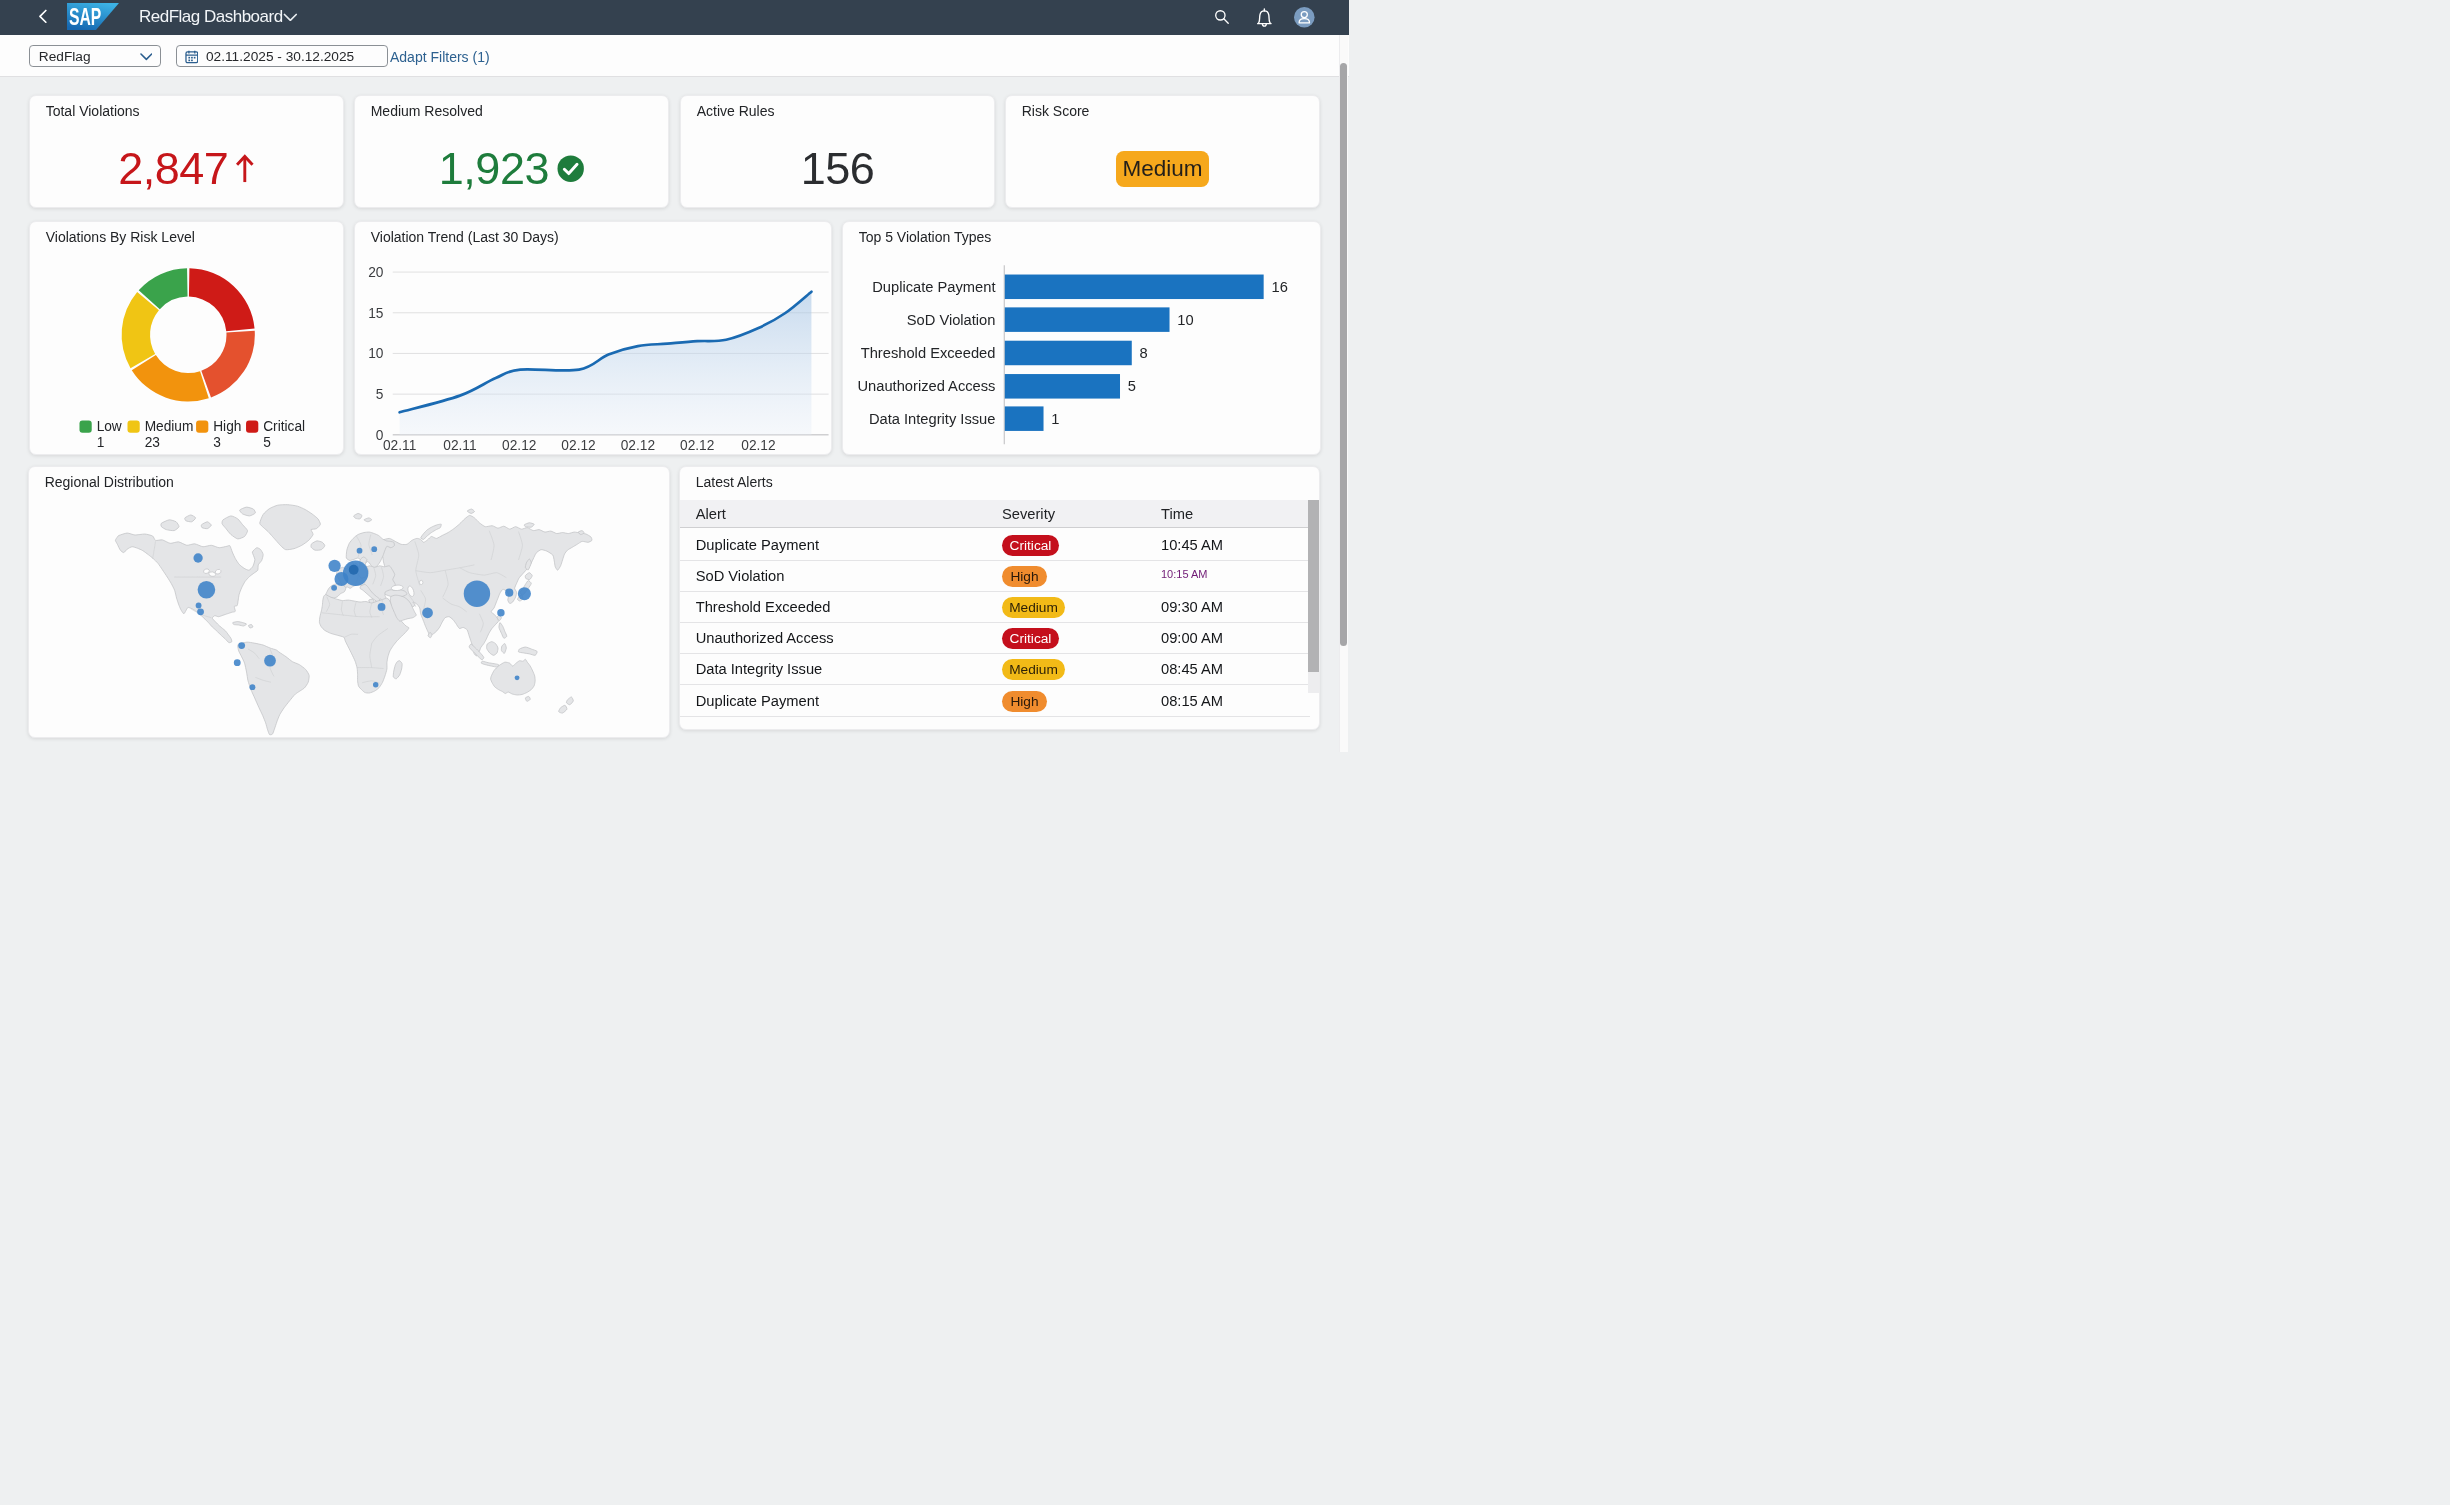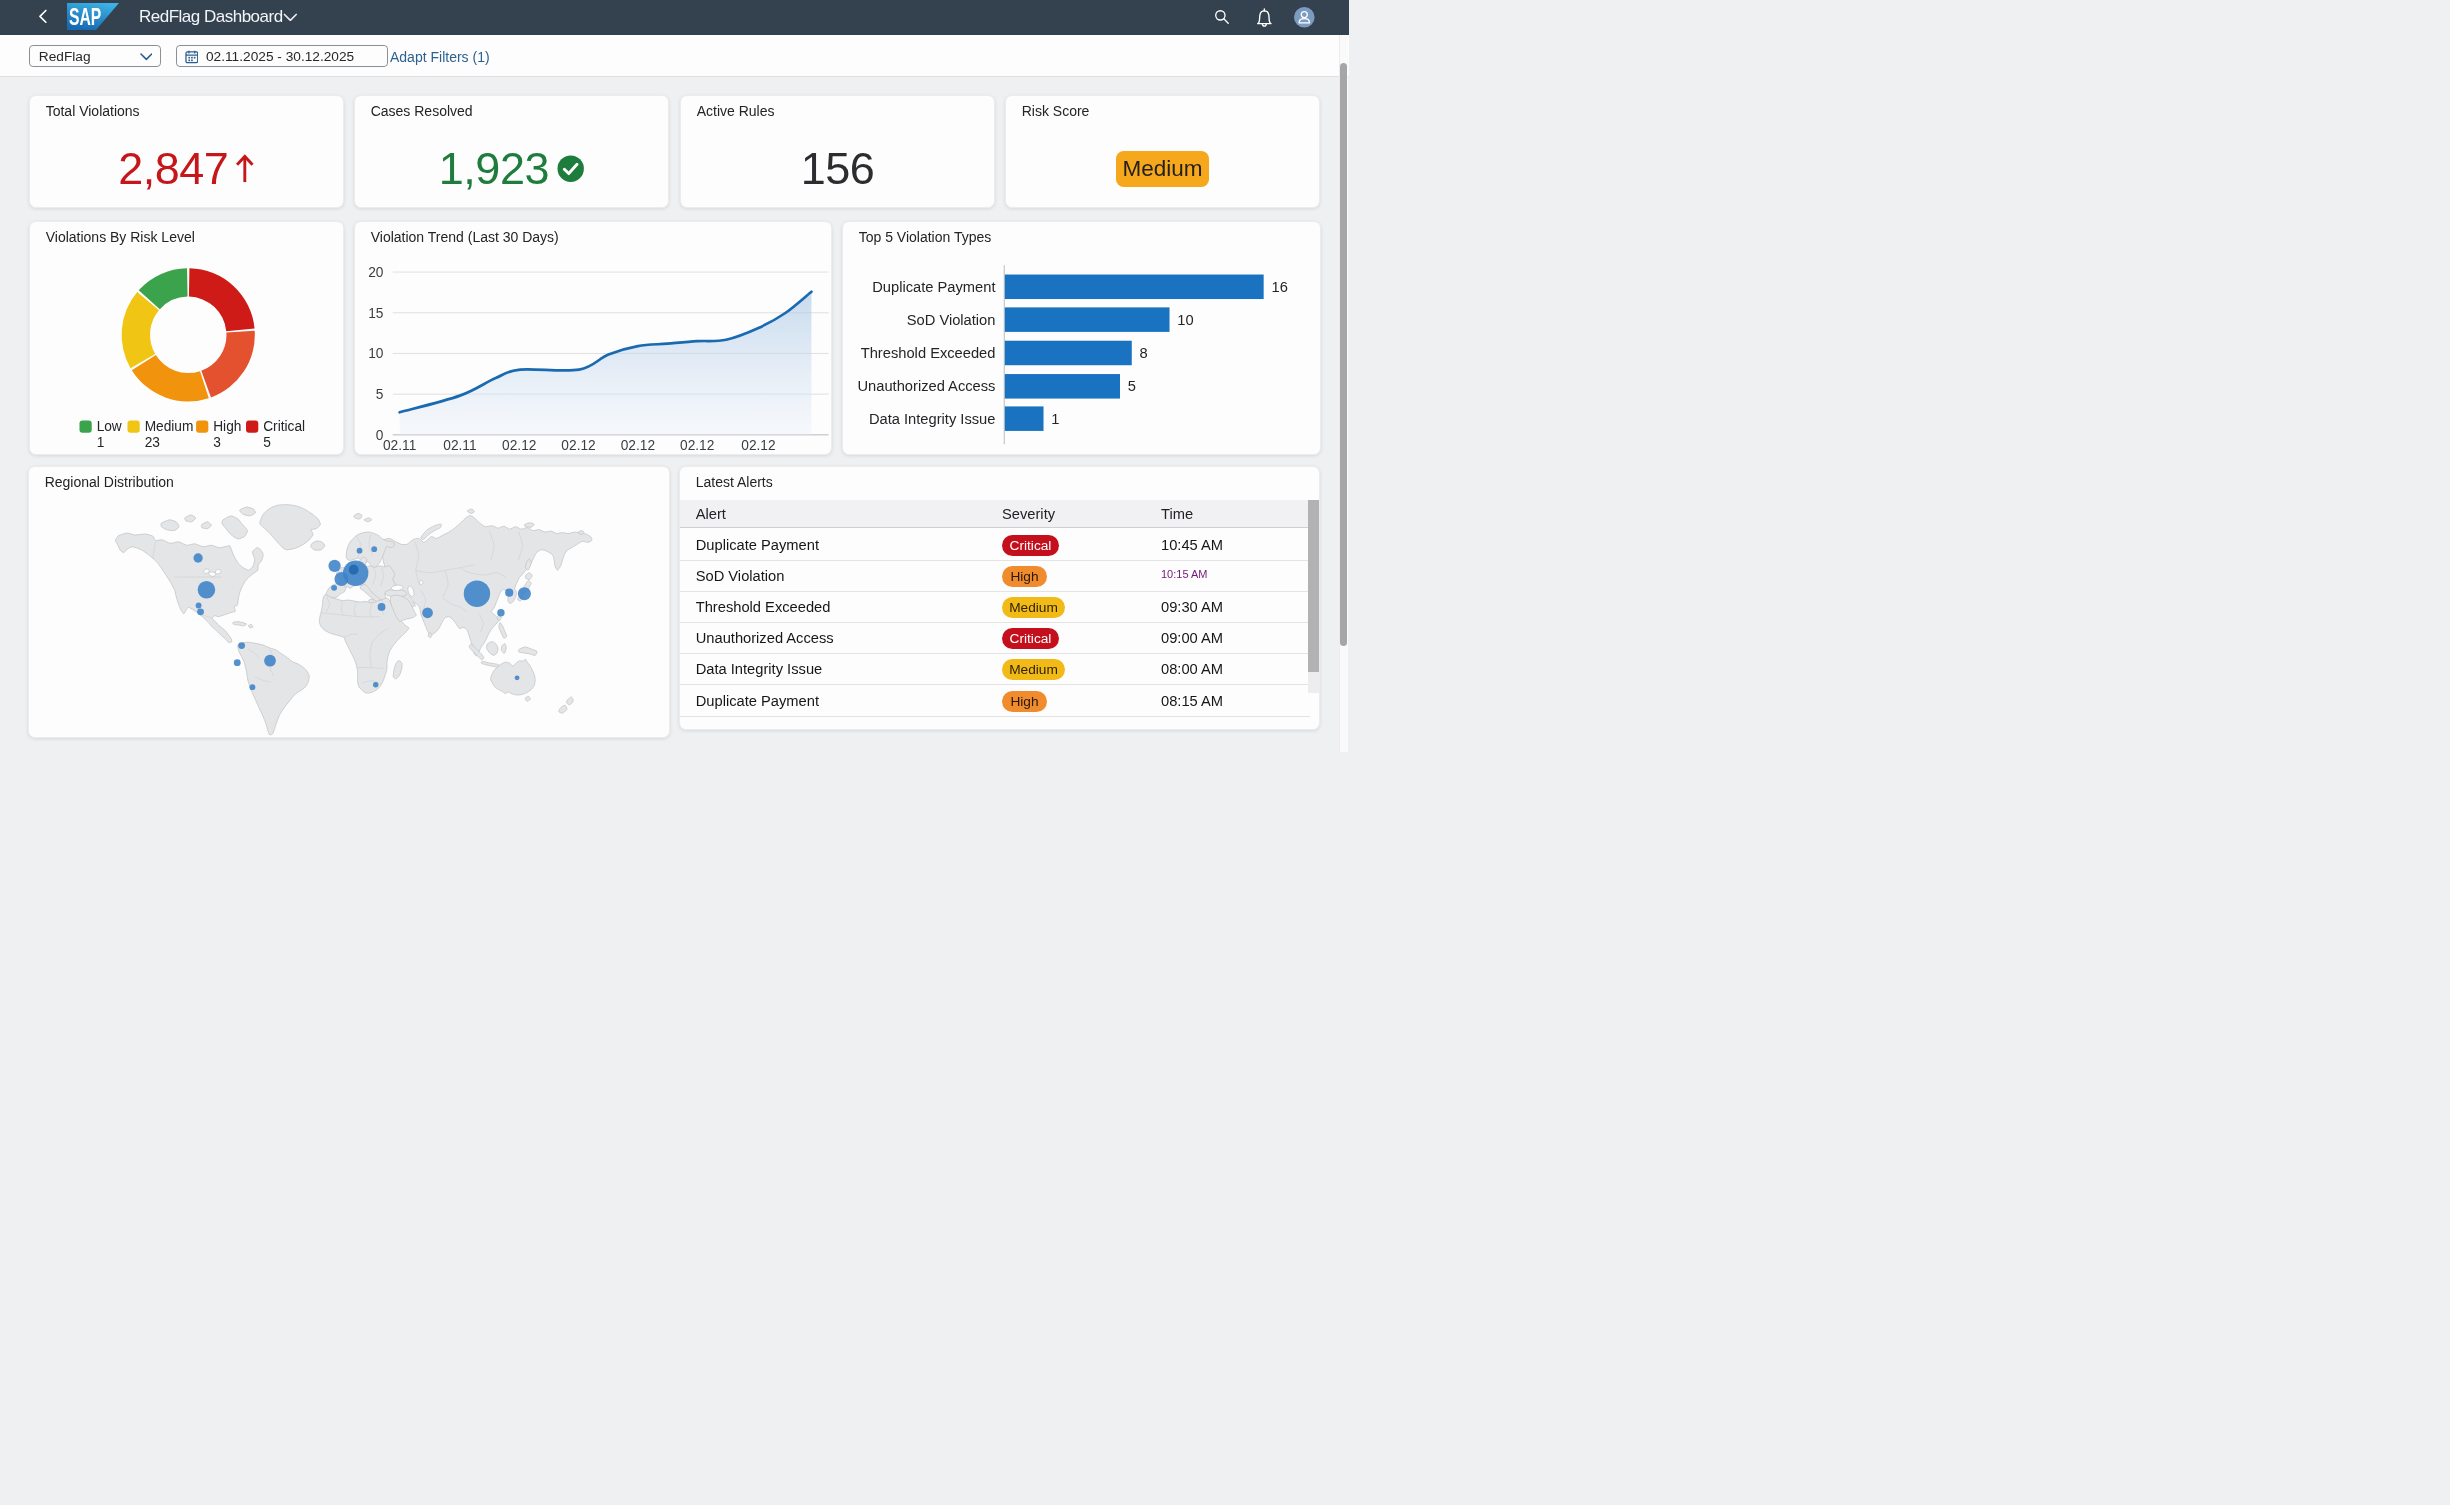--- a/index.html
+++ b/index.html
@@ -77,21 +77,21 @@
   <div class="ctitle">Total Violations</div>
   <div class="kpiwrap">
     <span class="kpinum" style="color:#c6161a;">2,847</span>
     <svg style="margin-left:6.9px" width="19.6" height="30" viewBox="0 0 40 62">
       <path d="M20 6 L20 58" stroke="#c6161a" stroke-width="6" stroke-linecap="butt"></path>
       <path d="M4 22 L20 5 L36 22" fill="none" stroke="#c6161a" stroke-width="6" stroke-linejoin="miter"></path>
     </svg>
   </div>
 </div>
 <div class="card" style="left:354px;top:95px;width:315px;height:113px;">
-  <div class="ctitle">Cases Resolved</div>
+  <div class="ctitle">Medium Resolved</div>
   <div class="kpiwrap">
     <span class="kpinum" style="color:#1e7c3c;">1,923</span>
     <svg style="margin-left:7.8px" width="27.4" height="27.4" viewBox="0 0 56 56">
       <circle cx="28" cy="28" r="27" fill="#1e7c3c"></circle>
       <path d="M15 29 L24 38 L41 19" fill="none" stroke="#fff" stroke-width="6" stroke-linecap="round" stroke-linejoin="round"></path>
     </svg>
   </div>
 </div>
 <div class="card" style="left:680px;top:95px;width:315px;height:113px;">
   <div class="ctitle">Active Rules</div>
@@ -345,21 +345,21 @@
   <span style="position:absolute;left:481px;top:6.9px;font-size:14.7px;color:#141619;">09:30 AM</span>
 </div>
 <div style="position:absolute;left:0;top:156px;width:630px;height:31px;border-bottom:1px solid #e4e4e6;">
   <span style="position:absolute;left:15.7px;top:6.9px;font-size:14.7px;color:#141619;">Unauthorized Access</span>
   <div style="position:absolute;left:322px;top:4.9px;width:57px;height:21.6px;background:#c40f1c;border-radius:10.8px;display:flex;align-items:center;justify-content:center;font-size:13.7px;color:#ffffff;">Critical</div>
   <span style="position:absolute;left:481px;top:6.9px;font-size:14.7px;color:#141619;">09:00 AM</span>
 </div>
 <div style="position:absolute;left:0;top:187px;width:630px;height:31px;border-bottom:1px solid #e4e4e6;">
   <span style="position:absolute;left:15.7px;top:6.9px;font-size:14.7px;color:#141619;">Data Integrity Issue</span>
   <div style="position:absolute;left:322px;top:4.9px;width:63px;height:21.6px;background:#f2ba17;border-radius:10.8px;display:flex;align-items:center;justify-content:center;font-size:13.7px;color:#2b1f07;">Medium</div>
-  <span style="position:absolute;left:481px;top:6.9px;font-size:14.7px;color:#141619;">08:00 AM</span>
+  <span style="position:absolute;left:481px;top:6.9px;font-size:14.7px;color:#141619;">08:45 AM</span>
 </div>
 <div style="position:absolute;left:0;top:219px;width:630px;height:31px;border-bottom:1px solid #e4e4e6;">
   <span style="position:absolute;left:15.7px;top:6.9px;font-size:14.7px;color:#141619;">Duplicate Payment</span>
   <div style="position:absolute;left:322px;top:4.9px;width:45px;height:21.6px;background:#f08c2e;border-radius:10.8px;display:flex;align-items:center;justify-content:center;font-size:13.7px;color:#28180a;">High</div>
   <span style="position:absolute;left:481px;top:6.9px;font-size:14.7px;color:#141619;">08:15 AM</span>
 </div>
     </div>
   <div style="position:absolute;right:0;top:33px;width:11.3px;height:193px;background:#ededef;"></div>
   <div style="position:absolute;right:0;top:33px;width:11.3px;height:172px;background:#b2b2b4;"></div>
 </div>

